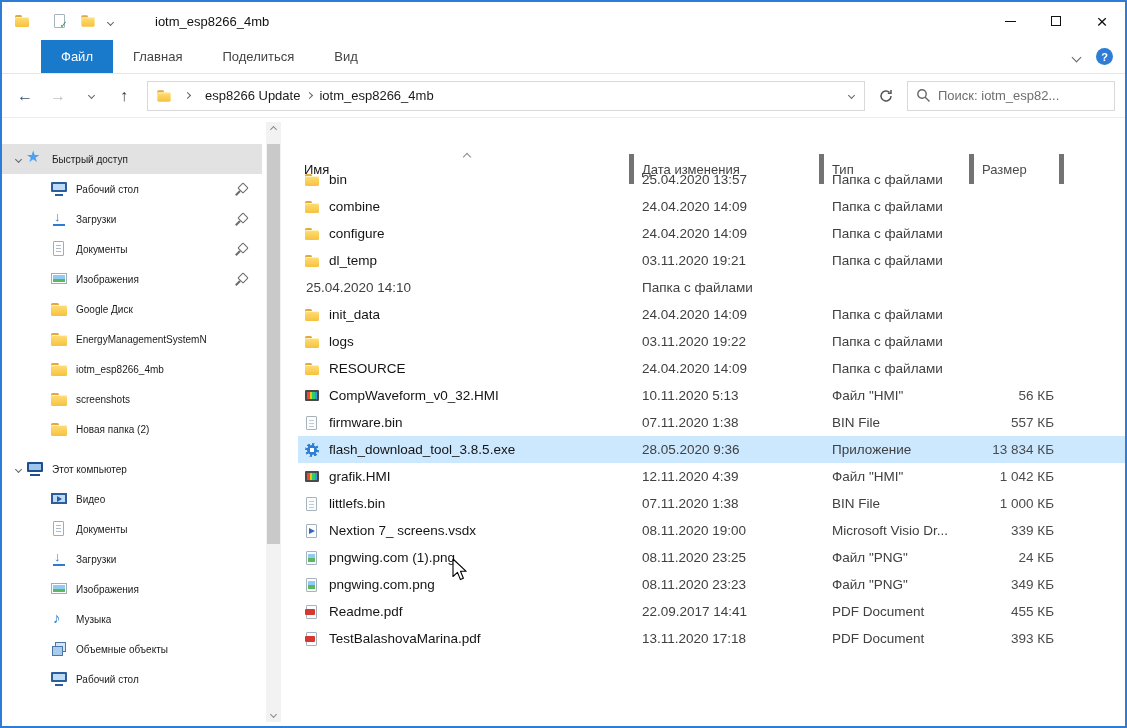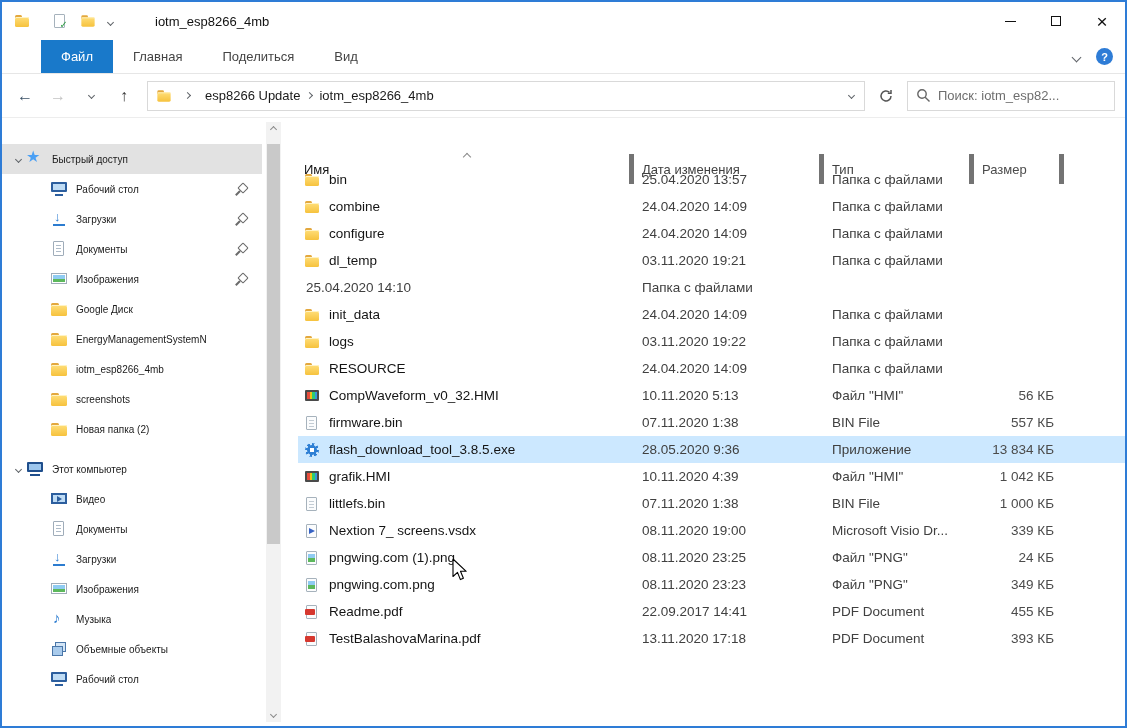--- a/index.html
+++ b/index.html
@@ -448,21 +448,21 @@
             </div>
             <div class="cell col-date">28.05.2020 9:36</div>
             <div class="cell col-type">Приложение</div>
             <div class="cell col-size">13 834 КБ</div>
           </div>
           <div class="frow">
             <div class="cell col-name">
               <span class="fi ic-hmi"></span>
               <span class="fname">grafik.HMI</span>
             </div>
-            <div class="cell col-date">10.11.2020 4:39</div>
+            <div class="cell col-date">12.11.2020 4:39</div>
             <div class="cell col-type">Файл "HMI"</div>
             <div class="cell col-size">1 042 КБ</div>
           </div>
           <div class="frow">
             <div class="cell col-name">
               <span class="fi ic-bin pagei"></span>
               <span class="fname">littlefs.bin</span>
             </div>
             <div class="cell col-date">07.11.2020 1:38</div>
             <div class="cell col-type">BIN File</div>

